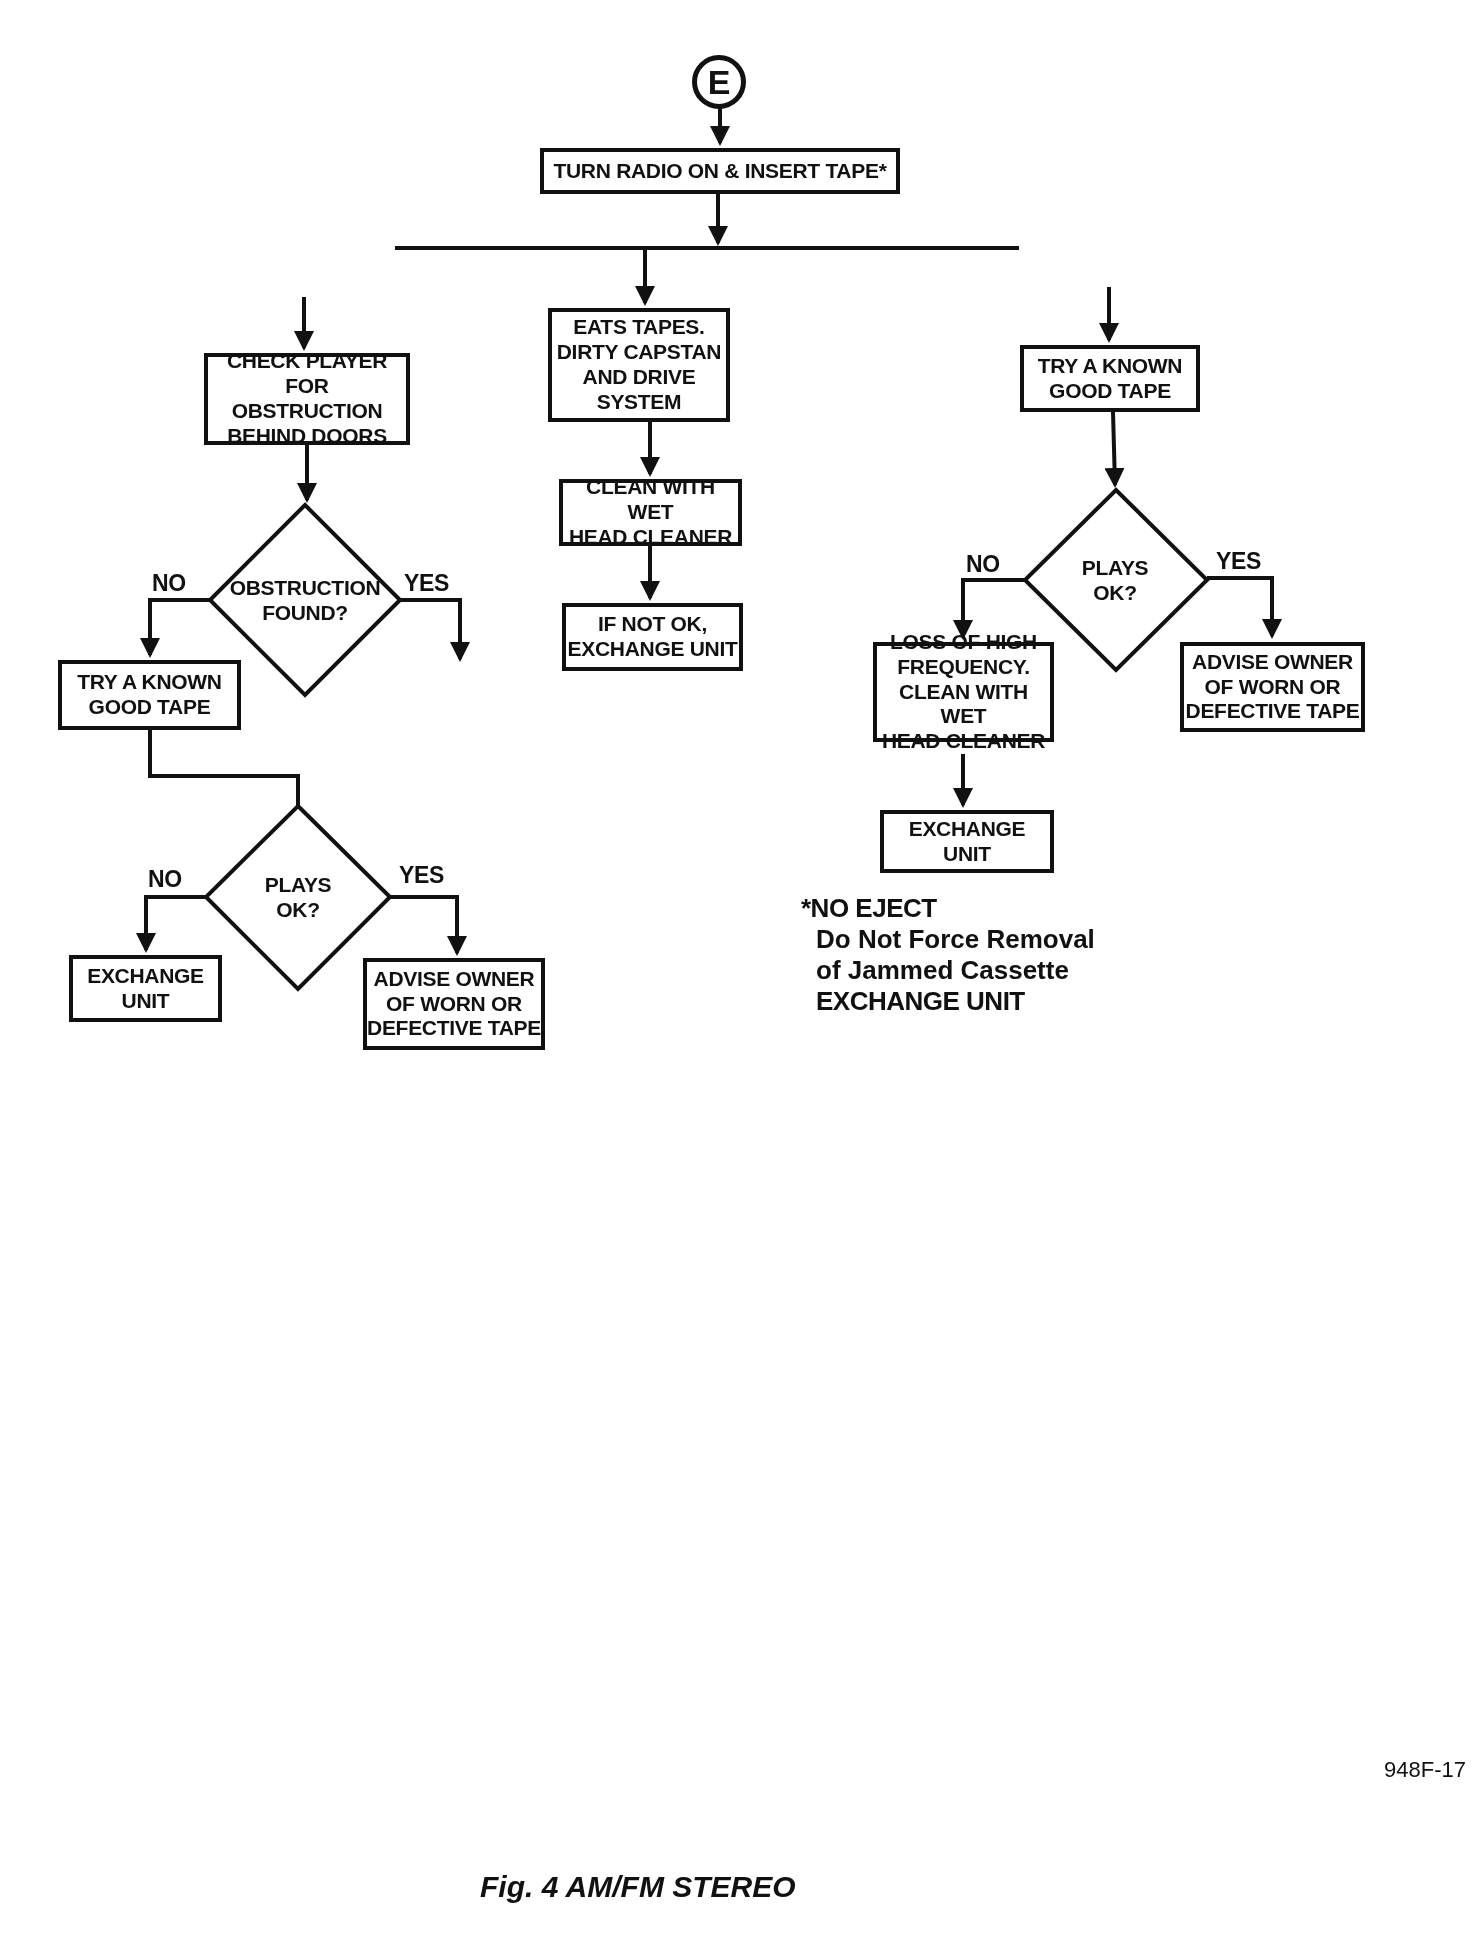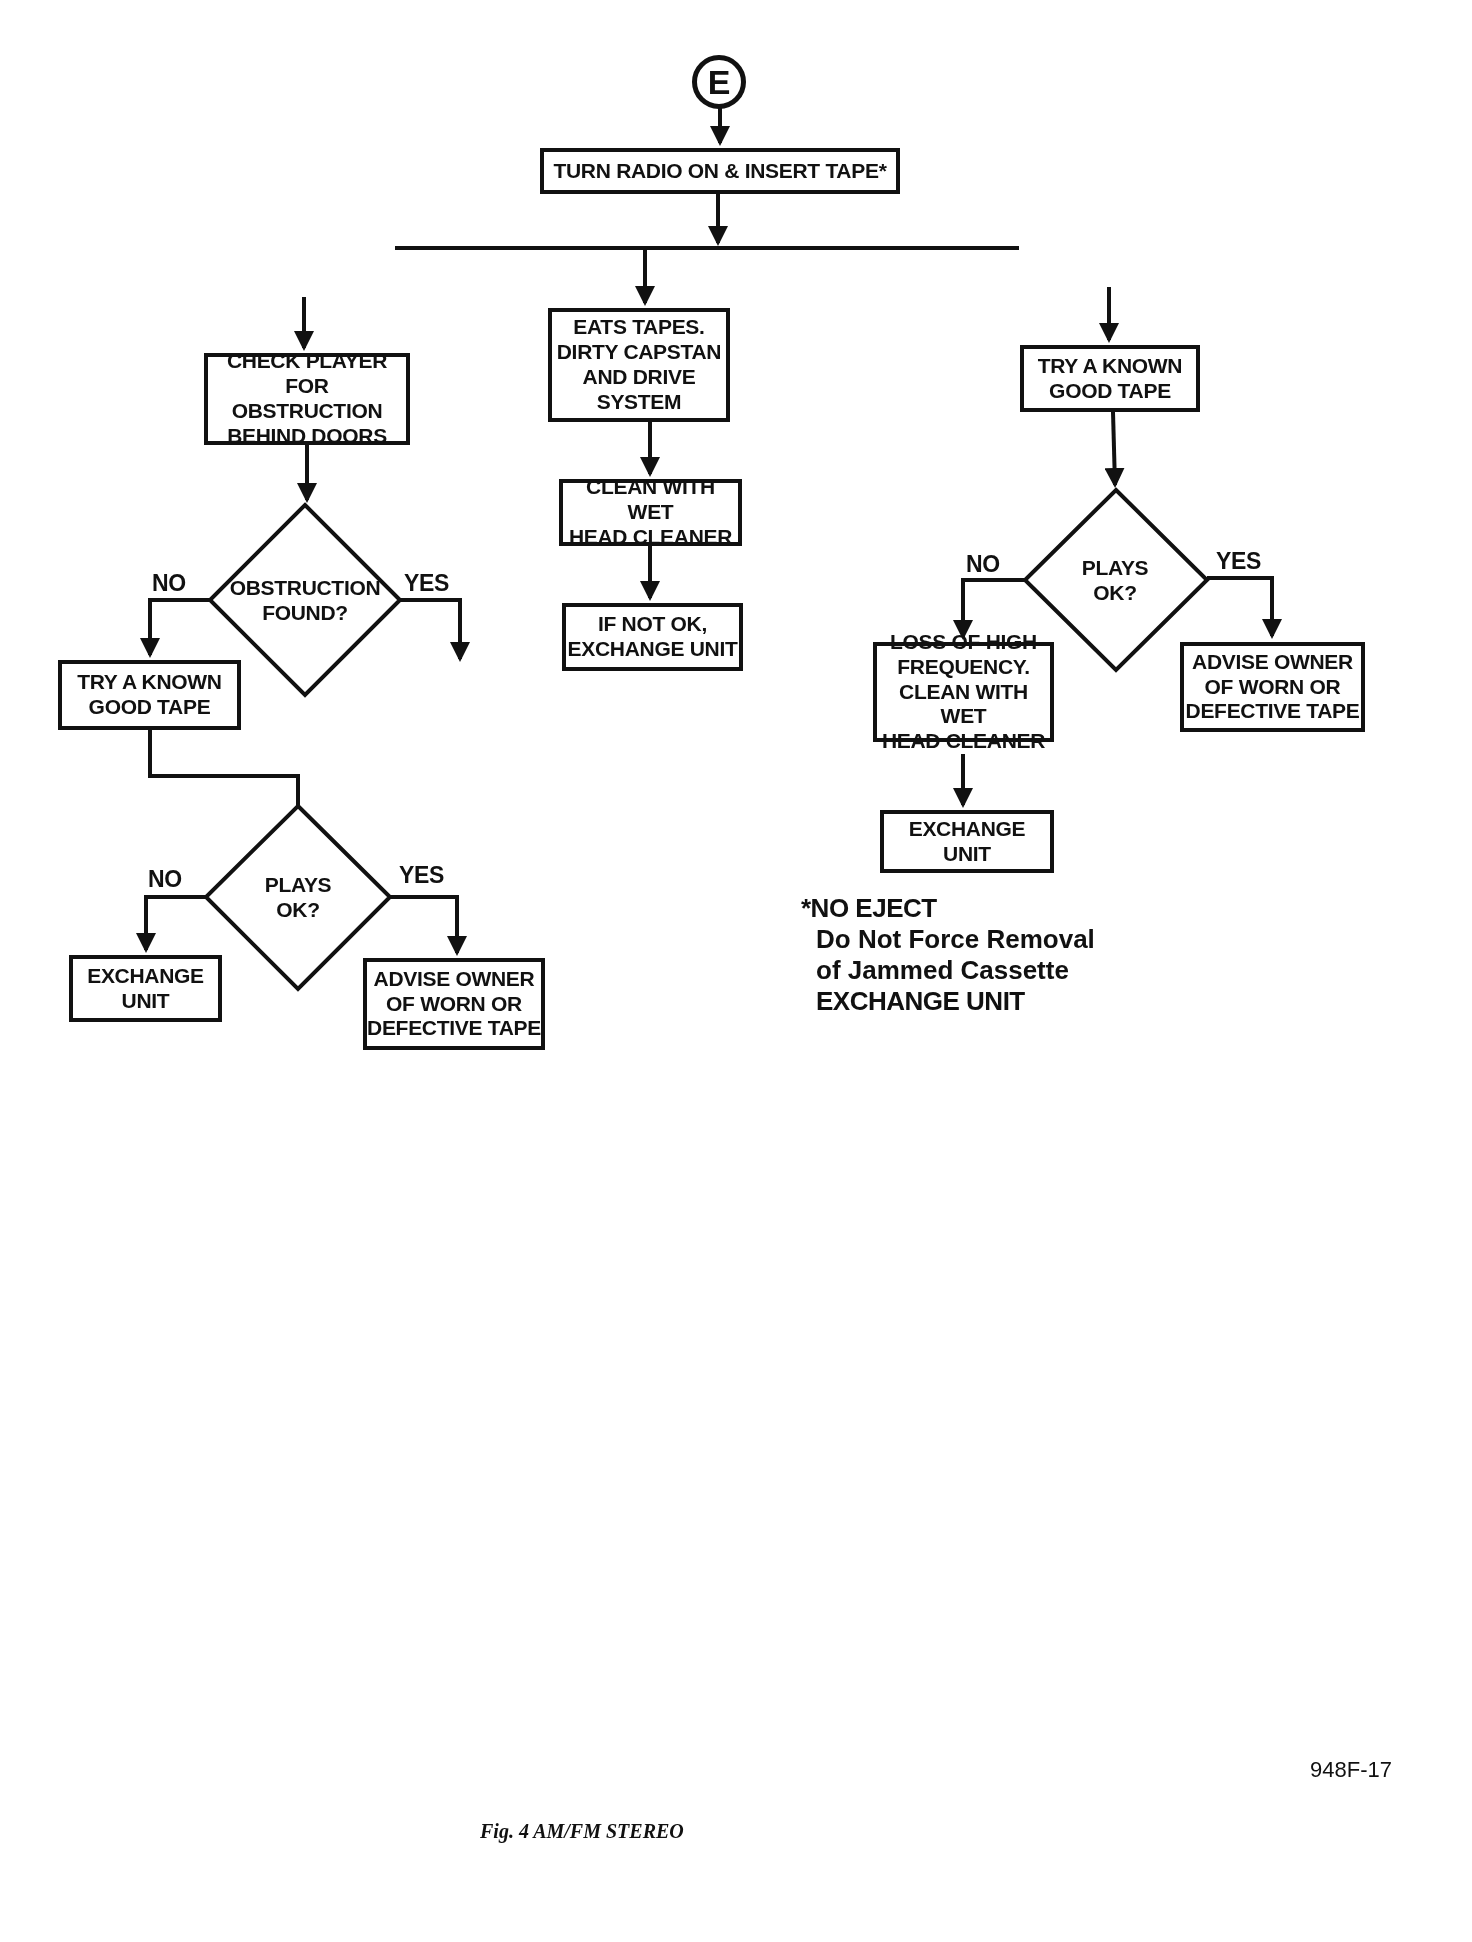--- a/index.html
+++ b/index.html
@@ -33,24 +33,24 @@
   }
   .start-circle{
     position:absolute;left:692px;top:55px;width:54px;height:54px;z-index:2;
     box-sizing:border-box;border:5px solid #111;border-radius:50%;
     background:#fff;display:flex;align-items:center;justify-content:center;
     font-size:34px;font-weight:800;
   }
   .note{position:absolute;left:801px;top:893px;z-index:2;font-weight:700;font-size:26px;line-height:31px;}
   .note .n-caps{letter-spacing:-0.5px;}
   .note .n-indent{padding-left:15px;}
-  .doc-number{position:absolute;left:1310px;top:1757px;z-index:2;font-size:22px;font-weight:500;}
+  .doc-number{position:absolute;left:1384px;top:1757px;z-index:2;font-size:22px;font-weight:500;}
   .caption{
-    position:absolute;left:480px;top:1820px;z-index:2;
-    font-size:20px;font-weight:800;font-style:italic;letter-spacing:0px;font-family:Liberation Serif, serif;
+    position:absolute;left:480px;top:1870px;z-index:2;
+    font-size:30px;font-weight:800;font-style:italic;letter-spacing:0px;
   }
 </style>
 </head>
 <body>
 
 <div id="page">
 
   <svg id="wires" width="1472" height="1942" viewBox="0 0 1472 1942">
     <defs>
       <marker id="ah" viewBox="0 0 10 10" refX="8.5" refY="5" markerWidth="5" markerHeight="5" orient="auto-start-reverse">

